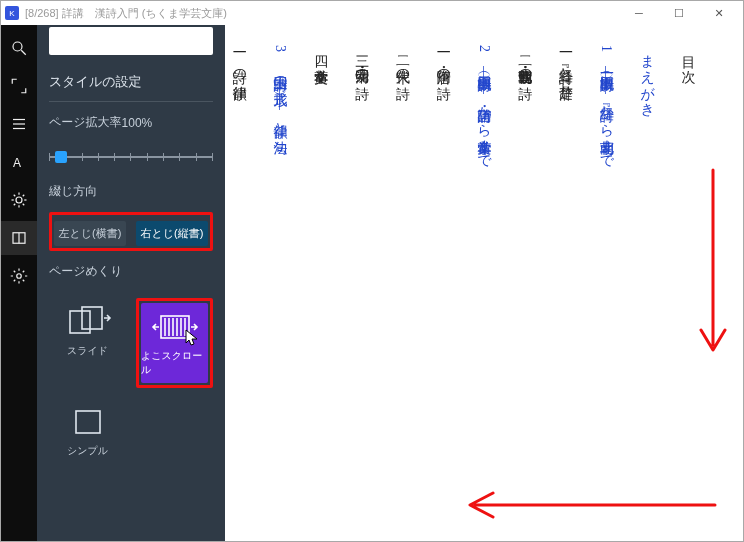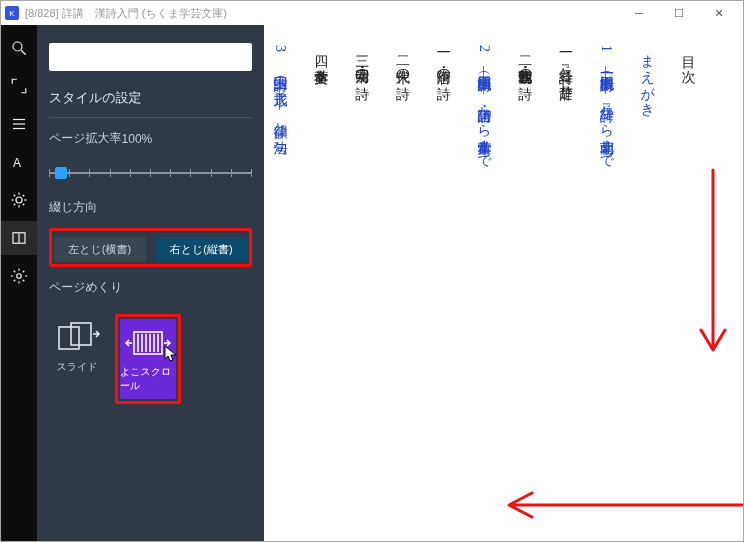--- a/index.html
+++ b/index.html
@@ -7,54 +7,54 @@
   .window { width: 744px; height: 542px; border: 1px solid #a8a8a8; display: flex; flex-direction: column; position: relative; }
   .titlebar { height: 24px; background: #fff; display: flex; align-items: center; padding: 0 4px; color: #999; font-size: 11px; }
   .titlebar .icon { width: 14px; height: 14px; background: #3355dd; border-radius: 2px; margin-right: 6px; display:flex;align-items:center;justify-content:center;color:#fff;font-size:8px;}
   .titlebar .spacer { flex: 1; }
   .titlebar .winbtn { width: 40px; height: 24px; display: flex; align-items: center; justify-content: center; color: #555; }
   .body { flex: 1; display: flex; min-height: 0; }
   .iconstrip { width: 36px; background: #0d0d0d; display: flex; flex-direction: column; align-items: center; padding-top: 6px; gap: 4px; }
   .iconstrip .ibtn { width: 36px; height: 34px; display: flex; align-items: center; justify-content: center; color: #eee; cursor: pointer; }
   .iconstrip .ibtn.active { background: #2a2a2a; }
   .iconstrip svg { width: 18px; height: 18px; stroke: #eee; fill: none; stroke-width: 1.6; }
-  .panel { width: 227px; background: #2f3a46; color: #dfe6ee; display: flex; flex-direction: column; padding: 18px 12px 18px 12px; gap: 12px; }
+  .panel { width: 188px; background: #2f3a46; color: #dfe6ee; display: flex; flex-direction: column; padding: 2px 12px 18px 12px; gap: 12px; }
   .searchbox { height: 28px; background: #fff; border-radius: 2px; width: 100%; padding: 0 6px; color:#333; font-size:12px; border:none; }
   .panel h3 { font-size: 13px; font-weight: normal; padding: 6px 0 10px 0; border-bottom: 1px solid #4a5560; }
   .zoomrow { display:flex; justify-content:flex-start; align-items:center; font-size:12px; color:#c7d0da;}
   .slider { position:relative; height:28px; }
   .track { position:absolute; top:13px; left:0; right:0; height:2px; background:#8a95a1; }
   .ticks { position:absolute; top:10px; left:0; right:0; display:flex; justify-content:space-between; }
   .ticks span{ width:1px; height:8px; background:#8a95a1; }
   .thumb { position:absolute; top:8px; left:6px; width:12px; height:12px; background:#29a3ff; border-radius:2px; }
   .label { font-size:12px; color:#c7d0da; margin-top:0; }
   .segrow { display:flex; gap:10px; margin-top:4px; }
   .seg { flex:1; text-align:center; padding:5px 2px; font-size:11px; background:#394652; border-radius:2px; cursor:pointer; color:#c7d0da;}
   .seg.on { background:#0c4a6e; color:#fff; }
   .redbox { border:3px solid #e11; border-radius:2px; padding:2px; }
-  .grid2 { display:grid; grid-template-columns:1fr 1fr 1fr 1fr; gap:10px 10px; margin-top:6px; }
+  .grid2 { display:grid; grid-template-columns:1fr 1fr; gap:10px 10px; margin-top:6px; }
   .pgopt { display:flex; flex-direction:column; align-items:center; gap:4px; padding:6px 0; cursor:pointer; border-radius:2px;}
   .pgopt.on { background:#6d28d9; color:#fff; }
   .pgopt .glyph { width:56px; height:36px; display:flex; align-items:center; justify-content:center; }
   .pgopt .cap { font-size:10px; color:#c7d0da; }
   .pgopt.on .cap { color:#fff; }
   .content { flex:1; background:#fff; position:relative; overflow:hidden; }
   .page { position:absolute; top:20px; right:40px; bottom:30px; left:20px; writing-mode: vertical-rl; font-family: "Yu Mincho","Hiragino Mincho ProN","MS Mincho",serif; font-size:14px; color:#222; line-height:2.2; }
   .page .col { margin-left: 10px; }
   .page .blue { color:#2246cc; }
   .anno { position:absolute; pointer-events:none; }
   .cursor { position:absolute; width:14px; height:18px; }
 </style>
 </head>
 <body>
 
 <div class="window">
   <div class="titlebar">
     <div class="icon">K</div>
-    <div>[8/828]  詳講　漢詩入門 (ちくま学芸文庫)</div>
+    <div>[8/268]  詳講　漢詩入門 (ちくま学芸文庫)</div>
     <div class="spacer"></div>
     <div class="winbtn">─</div>
     <div class="winbtn">☐</div>
     <div class="winbtn">✕</div>
   </div>
   <div class="body">
     <div class="iconstrip">
       <div class="ibtn">
           <svg viewBox="0 0 24 24">
             <circle cx="10" cy="10" r="6"></circle>
@@ -166,20 +166,28 @@
                   <path d="M6 17 l6 0 M9 14 l-3 3 l3 3"></path>
                   <path d="M44 17 l6 0 M47 14 l3 3 l-3 3"></path>
                 </svg>
             </div>
             <div class="cap">よこスクロール</div>
             <svg class="cursor" style="left:44px; top:26px;" viewBox="0 0 14 18">
                 <path d="M1 1 L1 14 L4 11 L6 16 L9 15 L7 10 L12 10 Z" fill="#fff" stroke="#000" stroke-width="1"></path>
               </svg>
           </div>
         </div>
+        <div class="pgopt">
+          <div class="glyph">
+            <svg width="52" height="34" viewBox="0 0 52 34" stroke="#dfe6ee" fill="none" stroke-width="1.6">
+                <rect x="14" y="6" width="24" height="22"></rect>
+              </svg>
+          </div>
+          <div class="cap">シンプル</div>
+        </div>
       </div>
     </div>
 
     <div class="content">
       <div class="page">
         <div class="col">目　次</div>
         <div class="col blue">まえがき</div>
         <div class="col"><span class="blue"><span>1</span><span>　中国詩概観（一）―― 『詩経』から南北朝まで</span></span></div>
         <div class="col">一　『詩経』と『楚辞』</div>
         <div class="col">二　魏・晋・南北朝の詩</div>

